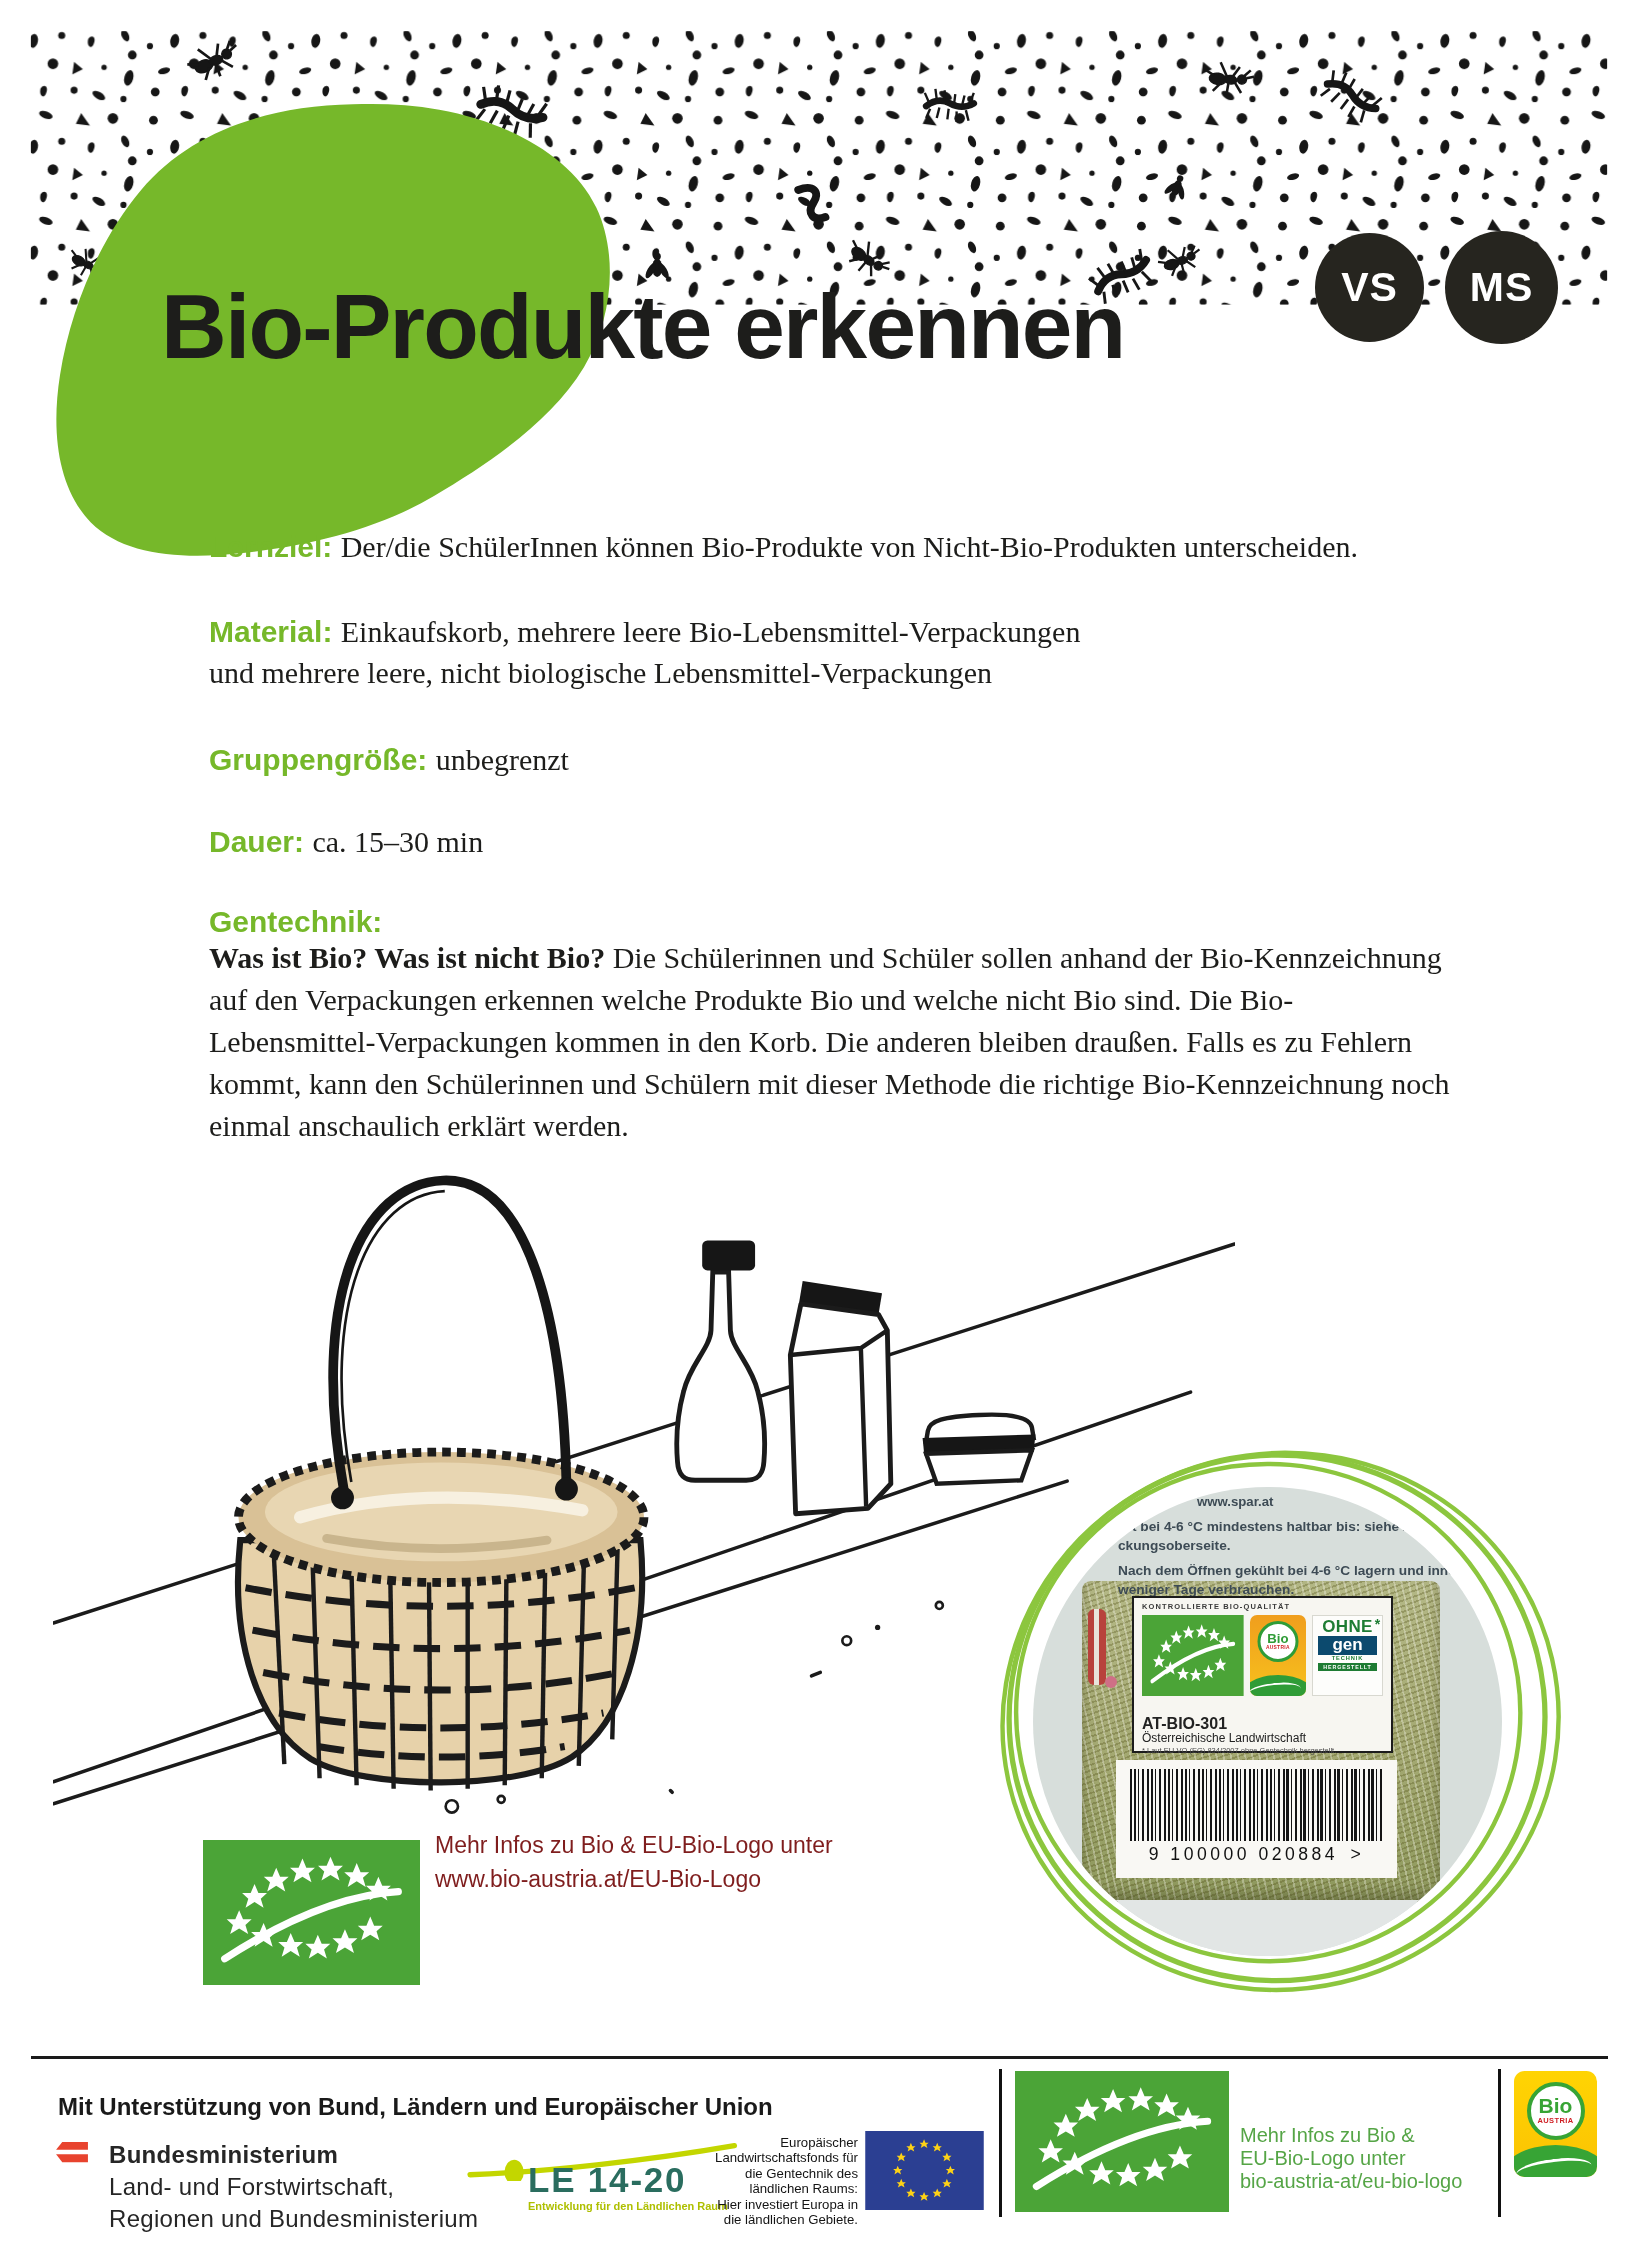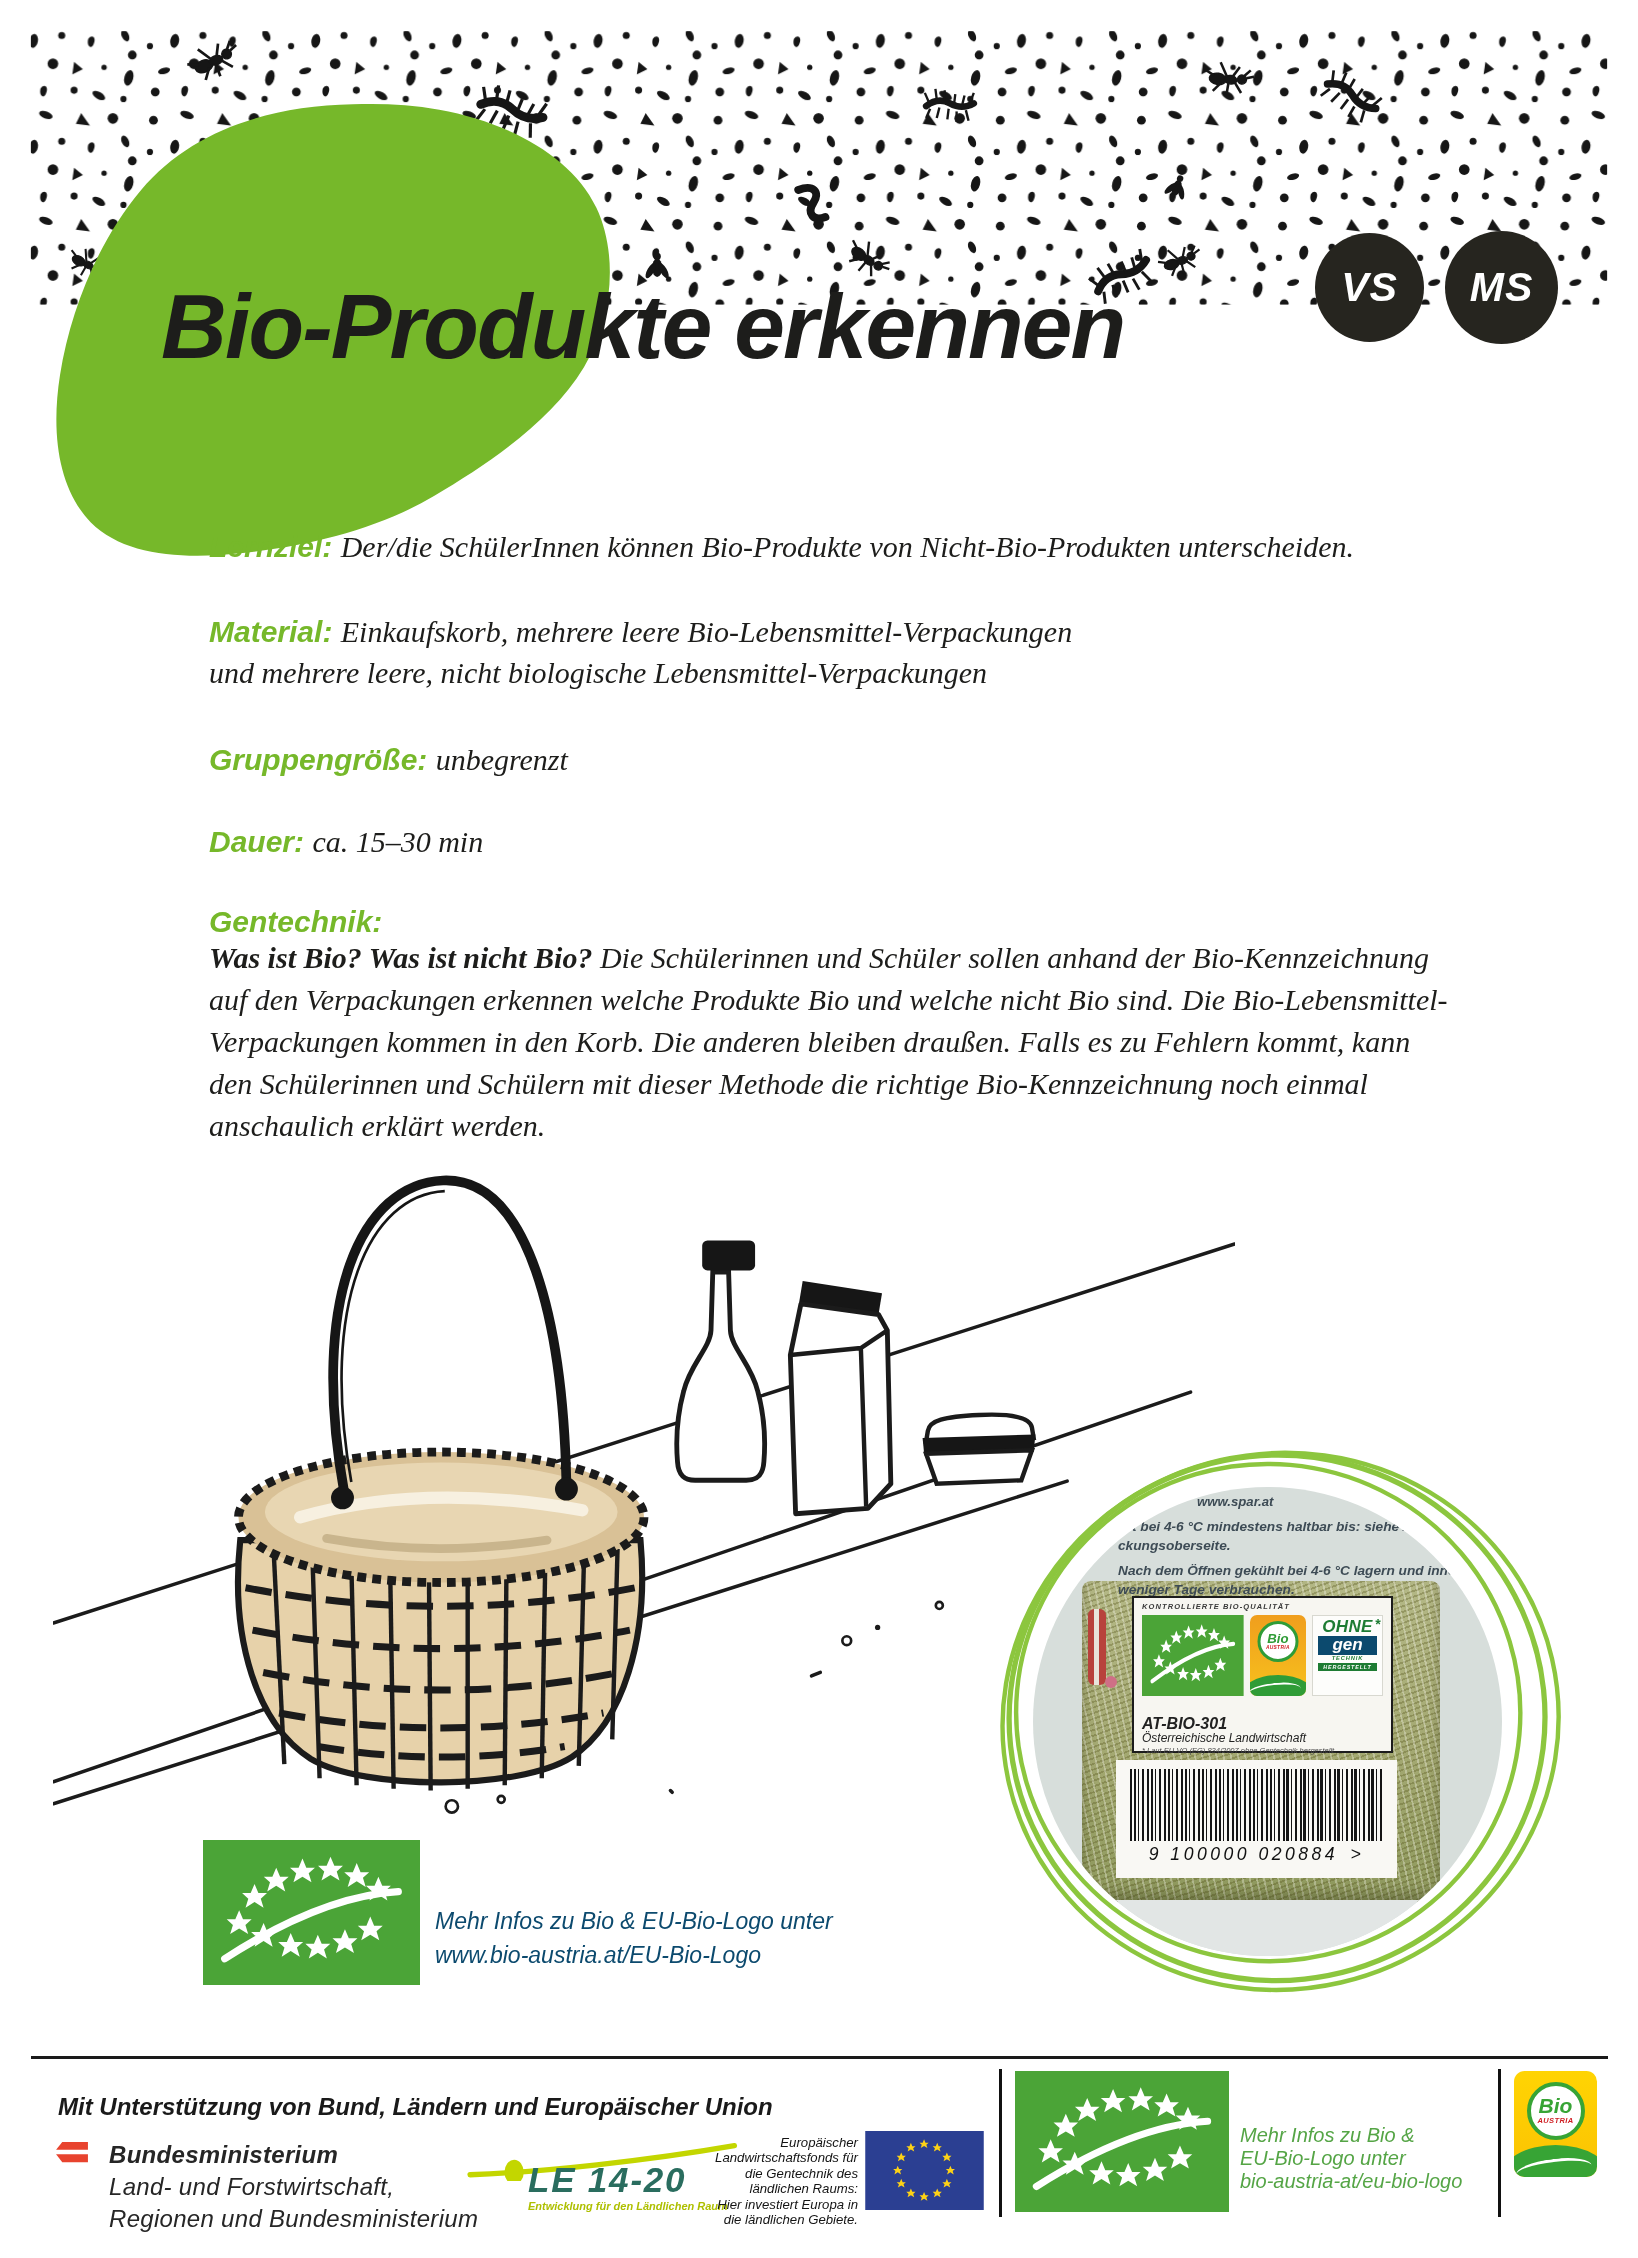--- a/index.html
+++ b/index.html
@@ -1,35 +1,35 @@
 <!DOCTYPE html>
 <html style="font-size:14px"><head>
 <meta charset="utf-8">
 <style>
   html,body{margin:0;padding:0;background:#ffffff;}
   .page{position:relative;width:1638px;height:2258px;background:#fff;overflow:hidden;
-        font-family:"Liberation Sans",sans-serif;color:#1d1d1b;font-style:italic;}
+        font-family:"Liberation Sans",sans-serif;color:#1d1d1b;}
   .abs{position:absolute;}
   
   .title{position:absolute;left:161px;top:281px;font-size:91px;line-height:1.0;
          font-weight:700;letter-spacing:-1.8px;color:#1d1d1b;margin:0;}
   .badge{position:absolute;border-radius:50%;background:#26251f;display:flex;
          align-items:center;justify-content:center;color:#fff;font-weight:700;
          font-size:41px;letter-spacing:0.9px;}
   .badge-vs{left:1315px;top:233px;width:109px;height:109px;}
   .badge-ms{left:1445px;top:231px;width:113px;height:113px;}
   
   .section{position:absolute;left:209px;font-size:30px;line-height:41px;white-space:nowrap;}
   .glabel{font-family:"Liberation Sans",sans-serif;font-weight:700;color:#76b82a;}
   .stext{font-family:"Liberation Serif",serif;color:#1d1d1b;}
   .para{position:absolute;left:209px;top:937px;width:1246px;font-family:"Liberation Serif",serif;
         font-size:30px;line-height:42px;color:#1d1d1b;white-space:normal;}
   .para b{font-weight:700;}
   
-  .gray-info{position:absolute;left:435px;top:1904px;font-size:23px;line-height:34px;color:#0c4a6e;}
+  .gray-info{position:absolute;left:435px;top:1828px;font-size:23px;line-height:34px;color:#7f1d1d;}
   
   .photo{position:absolute;left:1033px;top:1487px;width:469px;height:469px;border-radius:50%;
          overflow:hidden;background:#d7dedb;}
   .photo-hay{position:absolute;left:49px;top:94px;width:358px;height:321px;border-radius:8.8px;
          background-image:
            repeating-linear-gradient(78deg,rgba(255,255,248,.30) 0 1.8px,rgba(255,255,255,0) 1.8px 7px),
            repeating-linear-gradient(160deg,rgba(86,84,28,.32) 0 1.8px,rgba(0,0,0,0) 1.8px 5.3px),
            linear-gradient(180deg,#b4b886 0%,#a3a871 55%,#8f9a5e 100%);
          box-shadow:inset 0 -8.8px 12.4px rgba(50,50,20,.35);}
   .photo-table{position:absolute;left:0;top:413px;width:469px;height:56px;background:#e2e6e5;}

